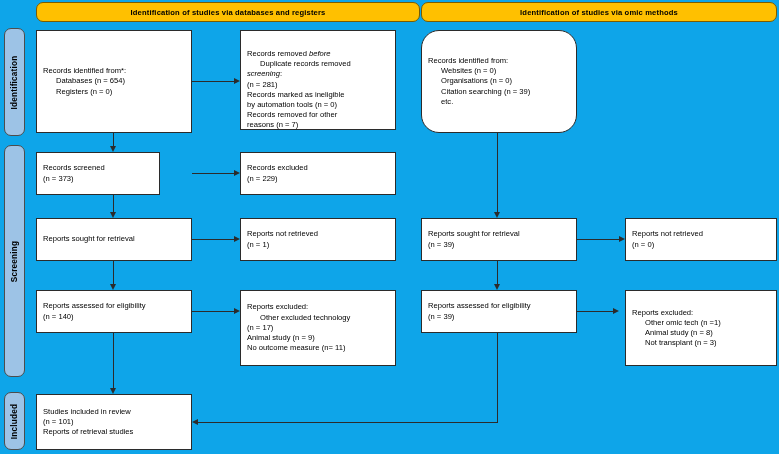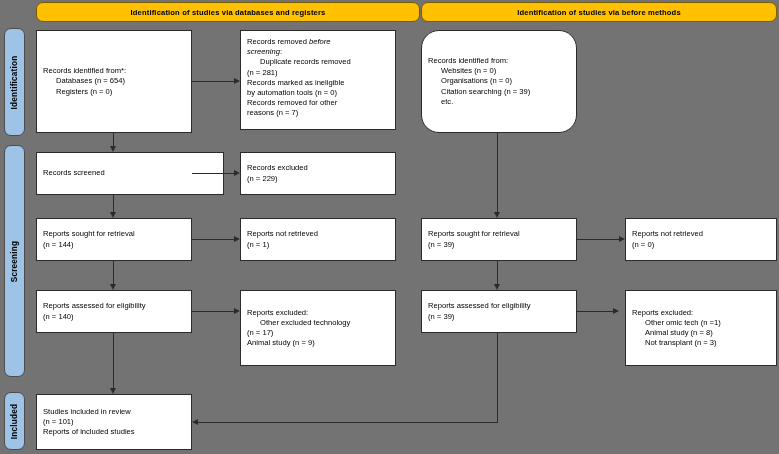--- a/index.html
+++ b/index.html
@@ -4,21 +4,21 @@
 <style>
   html, body {
     margin: 0;
     padding: 0;
     background: #ffffff;
   }
   #canvas {
     position: relative;
     width: 779px;
     height: 454px;
-    background: #737373;
+    background: #0ea5e9;
     font-family: "Liberation Sans", sans-serif;
     overflow: hidden;
   }
 
   
   .banner {
     position: absolute;
     background: #FFC000;
     border: 1px solid #7a5c00;
     border-radius: 7px;
@@ -106,85 +106,86 @@
 </style>
 </head>
 <body>
 
 <div id="canvas">
 
   <div class="banner" style="left:36px; top:2px; width:384px; height:20px;">
     <span>Identification of studies via databases and registers</span>
   </div>
   <div class="banner" style="left:421px; top:2px; width:356px; height:20px;">
-    <span>Identification of studies via before methods</span>
+    <span>Identification of studies via omic methods</span>
   </div>
 
   <div class="stage" style="left:4px; top:28px; width:21px; height:108px;">
     <span>Identification</span>
   </div>
   <div class="stage" style="left:4px; top:145px; width:21px; height:232px;">
     <span>Screening</span>
   </div>
   <div class="stage" style="left:4px; top:392px; width:21px; height:58px;">
     <span>Included</span>
   </div>
 
   <div class="box" style="left:36px; top:30px; width:156px; height:103px;">
     <div class="line">Records identified from*:</div>
     <div class="line ind">Databases (n = 654)</div>
     <div class="line ind">Registers (n = 0)</div>
   </div>
 
-  <div class="box" style="left:240px; top:30px; width:156px; height:100px; justify-content:flex-start; padding-top:6px;">
+  <div class="box" style="left:240px; top:30px; width:156px; height:100px; justify-content:flex-start; padding-top:18px;">
     <div class="line">Records removed <i>before</i></div>
+    <div class="line ind">Duplicate records removed</div>
     <div class="line"><i>screening</i>:</div>
-    <div class="line ind">Duplicate records removed</div>
     <div class="line">(n = 281)</div>
     <div class="line">Records marked as ineligible</div>
     <div class="line">by automation tools (n = 0)</div>
     <div class="line">Records removed for other</div>
     <div class="line">reasons (n = 7)</div>
   </div>
 
-  <div class="box" style="left:36px; top:152px; width:188px; height:43px;">
+  <div class="box" style="left:36px; top:152px; width:124px; height:43px;">
     <div class="line">Records screened</div>
+    <div class="line">(n = 373)</div>
   </div>
 
   <div class="box" style="left:240px; top:152px; width:156px; height:43px;">
     <div class="line">Records excluded</div>
     <div class="line">(n = 229)</div>
   </div>
 
   <div class="box" style="left:36px; top:218px; width:156px; height:43px;">
     <div class="line">Reports sought for retrieval</div>
-    <div class="line">(n = 144)</div>
   </div>
 
   <div class="box" style="left:240px; top:218px; width:156px; height:43px;">
     <div class="line">Reports not retrieved</div>
     <div class="line">(n = 1)</div>
   </div>
 
   <div class="box" style="left:36px; top:290px; width:156px; height:43px;">
     <div class="line">Reports assessed for eligibility</div>
     <div class="line">(n = 140)</div>
   </div>
 
   <div class="box" style="left:240px; top:290px; width:156px; height:76px;">
     <div class="line">Reports excluded:</div>
     <div class="line ind">Other excluded technology</div>
     <div class="line">(n = 17)</div>
     <div class="line">Animal study (n = 9)</div>
+    <div class="line">No outcome measure (n= 11)</div>
   </div>
 
   <div class="box" style="left:36px; top:394px; width:156px; height:56px;">
     <div class="line">Studies included in review</div>
     <div class="line">(n = 101)</div>
-    <div class="line">Reports of included studies</div>
+    <div class="line">Reports of retrieval studies</div>
   </div>
 
   <div class="box" style="left:421px; top:30px; width:156px; height:103px;border-radius:18px;">
     <div class="line">Records identified from:</div>
     <div class="line ind">Websites (n = 0)</div>
     <div class="line ind">Organisations (n = 0)</div>
     <div class="line ind">Citation searching (n = 39)</div>
     <div class="line ind">etc.</div>
   </div>
 

